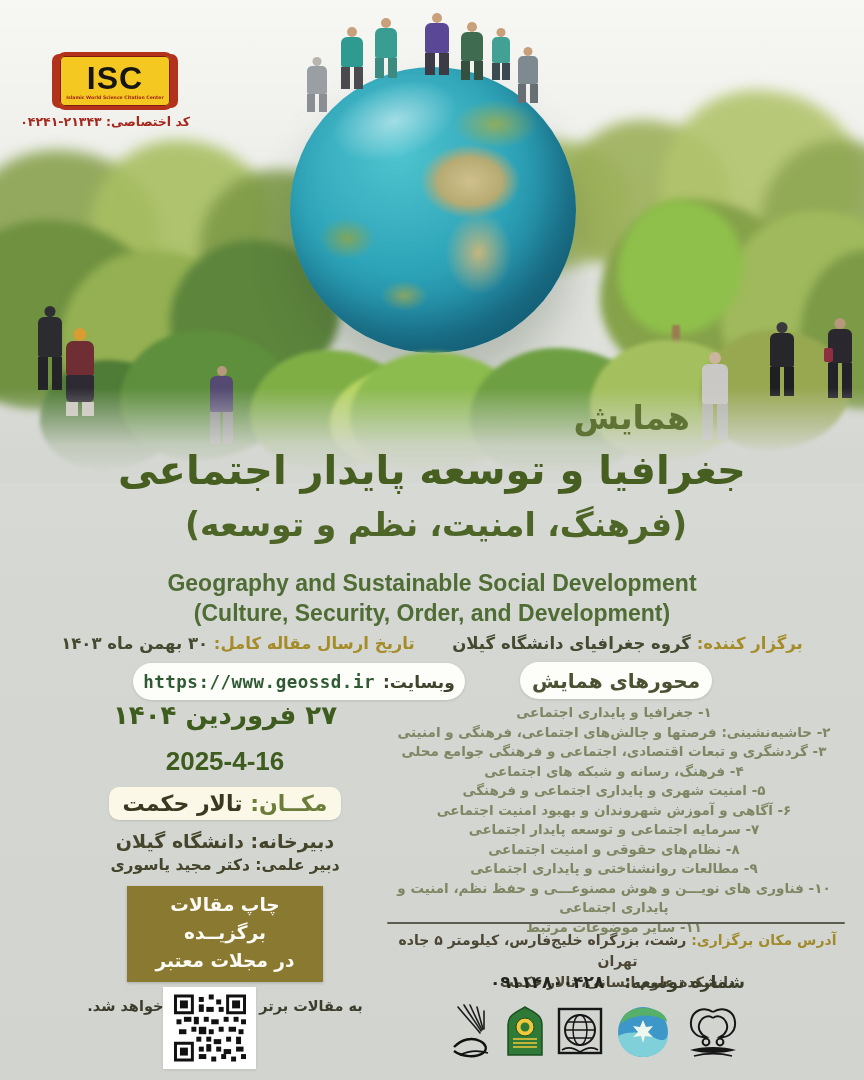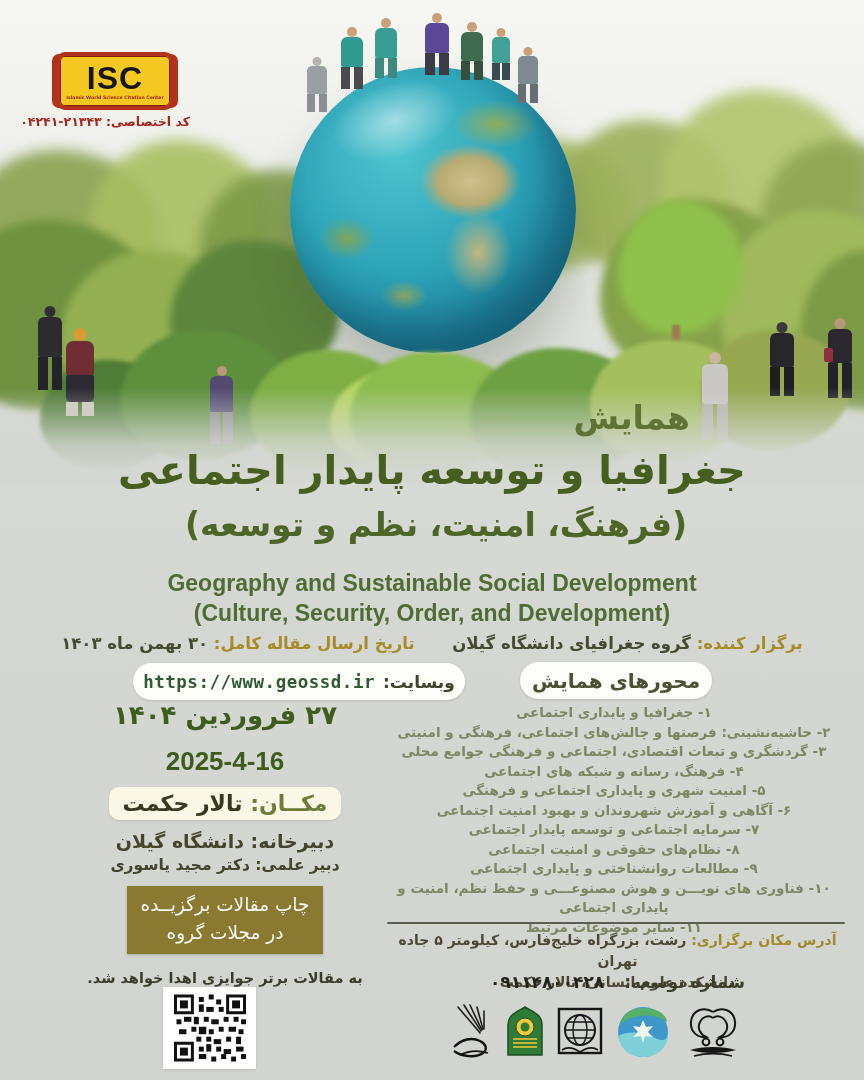--- a/index.html
+++ b/index.html
@@ -80,21 +80,21 @@
   .phone .num { color:#23251c; margin-right:14px; letter-spacing:1px; }
   
   .leftcol { position:absolute; left:60px; top:700px; width:330px; direction:rtl; text-align:center; }
   .date-fa { font-size:26px; font-weight:800; color:#3d5c1d; }
   .date-en { direction:ltr; font-size:26px; font-weight:800; color:#3d5c1d; margin-top:16px; font-family:"Liberation Sans",sans-serif; }
   .loc-pill { display:inline-block; margin-top:10px; background:#fbf8e8; border-radius:10px; padding:4px 14px;
     font-size:22px; font-weight:800; box-shadow:0 1px 2px rgba(0,0,0,.12); }
   .loc-pill .llbl { color:#6c7c3a; } .loc-pill .lval { color:#3a381f; }
   .secr { margin-top:10px; font-size:19px; font-weight:800; color:#45452c; }
   .chair { margin-top:4px; font-size:15.5px; font-weight:800; color:#45452c; }
-  .goldbox { margin:12px auto 16px; width:196px; background:#8a7930; color:#fdfcf6; font-size:18.5px; font-weight:400;
+  .goldbox { margin:12px auto 16px; width:196px; background:#8a7930; color:#fdfcf6; font-size:18.5px; font-weight:700;
     line-height:28px; padding:5px 8px 7px; box-shadow:0 1px 3px rgba(0,0,0,.2); }
   .award { margin-top:10px; font-size:14.5px; font-weight:800; color:#3c3c2c; }
   
   .qr-tile { position:absolute; left:163px; top:987px; width:93px; height:82px; background:#fff; box-shadow:0 1px 3px rgba(0,0,0,.1);
     display:flex; align-items:center; justify-content:center; }
   .logos { position:absolute; left:450px; top:1000px; width:330px; height:64px; display:flex; align-items:center; gap:11px; }
   .logo { display:flex; align-items:center; justify-content:center; }
 </style>
 </head>
 <body>
@@ -252,21 +252,21 @@
     <div>
       <span class="loc-pill">
         <span class="llbl">مکــان:</span>
         <span class="lval">تالار حکمت</span>
       </span>
     </div>
     <div class="secr">دبیرخانه: دانشگاه گیلان</div>
     <div class="chair">دبیر علمی: دکتر مجید یاسوری</div>
     <div class="goldbox">
       <div>چاپ مقالات برگزیــده</div>
-      <div>در مجلات گروه</div>
+      <div>در مجلات معتبر</div>
     </div>
     <div class="award">به مقالات برتر جوایزی اهدا خواهد شد.</div>
   </div>
 
   <div class="sep"></div>
   <div class="address">
     <div>
       <span class="lbl">آدرس مکان برگزاری:</span>
       <span>رشت، بزرگراه خلیج‌فارس، کیلومتر ۵ جاده تهران</span>
     </div>

